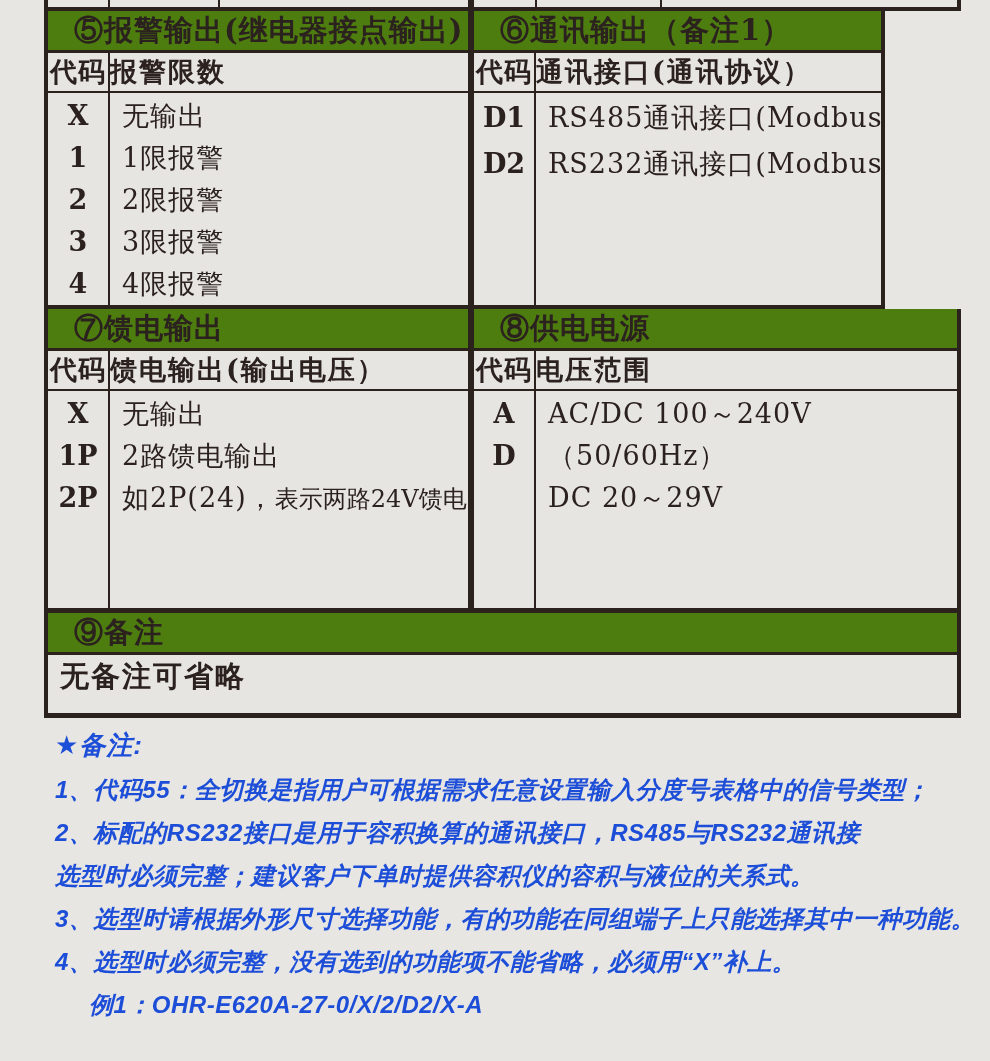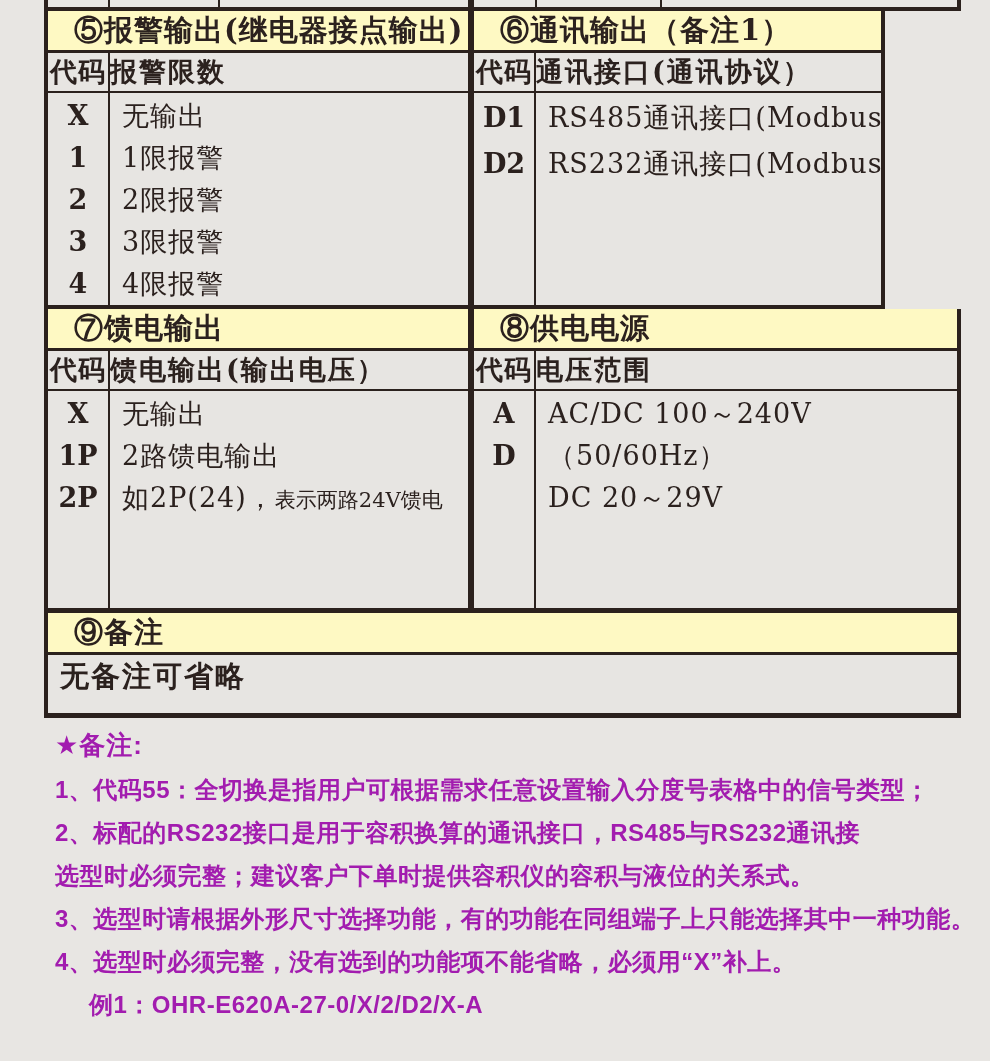--- a/index.html
+++ b/index.html
@@ -17,40 +17,41 @@
   
   .t { position:absolute; box-sizing:border-box; border:4px solid var(--bc); border-top:none; background:#e7e5e2; }
   #alarm  { left:44px;  top:11px;  width:430px; height:298px; border-right-width:6px; }
   #comm   { left:474px; top:11px;  width:411px; height:298px; border-left:none; }
   #feed   { left:44px;  top:309px; width:430px; height:304px; border-right-width:6px; border-bottom-width:5px; }
   #power  { left:474px; top:309px; width:487px; height:304px; border-left:none; border-bottom-width:5px; }
   #remark { left:44px;  top:613px; width:917px; height:105px;  border-bottom-width:5px; }
 
   .hdr {
     height:42px; box-sizing:border-box; border-bottom:3px solid var(--bc);
-    background:#fef9c3; font-size:29px; font-weight:bold; line-height:39px;
+    background:#4d7c0f; font-size:29px; font-weight:bold; line-height:39px;
     padding-left:26px; letter-spacing:1px; white-space:nowrap; overflow:hidden;
   }
   .crow { display:flex; height:40px; box-sizing:border-box; border-bottom:2px solid var(--bc); }
   .crow .ccol, .body .ccol { width:62px; box-sizing:border-box; border-right:2px solid var(--bc); text-align:center; }
   .crow .ccol { font-size:27px; font-weight:bold; line-height:38px; letter-spacing:1px; }
   .crow .dcol { flex:1; font-size:27px; font-weight:bold; line-height:38px; letter-spacing:2px; white-space:nowrap; overflow:hidden; }
   .body { display:flex; height:calc(100% - 82px); }
   .body .ccol { padding-top:2px; font-size:27px; font-weight:bold; }
   .body .dcol { flex:1; padding-top:2px; padding-left:12px; font-size:27px; font-weight:normal; letter-spacing:1px; white-space:nowrap; overflow:hidden; }
   .bl  { line-height:42px; }
   .bl46{ line-height:46px; }
-  .small-note { font-size:21px; letter-spacing:0; }
+  .small-note { font-size:24px; letter-spacing:0; }
   .rrow { font-size:29px; font-weight:bold; line-height:42px; padding-left:12px; letter-spacing:2px; }
 
   
   .notes {
     position:absolute; left:55px; top:730px; width:910px;
-    font-family:"Liberation Sans","DejaVu Sans",sans-serif; color:#a21caf;
+    font-family:"Liberation Sans","DejaVu Sans",sans-serif; color:#1d4ed8;
     font-weight:bold;
+    font-style:italic;
   }
   .notes .ntitle { font-size:26px; line-height:30px; margin-bottom:15px; letter-spacing:1px; }
   .notes .nline  { font-size:24px; line-height:30px; margin-bottom:13px; white-space:nowrap; letter-spacing:0.5px; }
   .notes .nline.indent { padding-left:34px; }
 </style>
 </head>
 <body>
 
 <div class="page">
 

